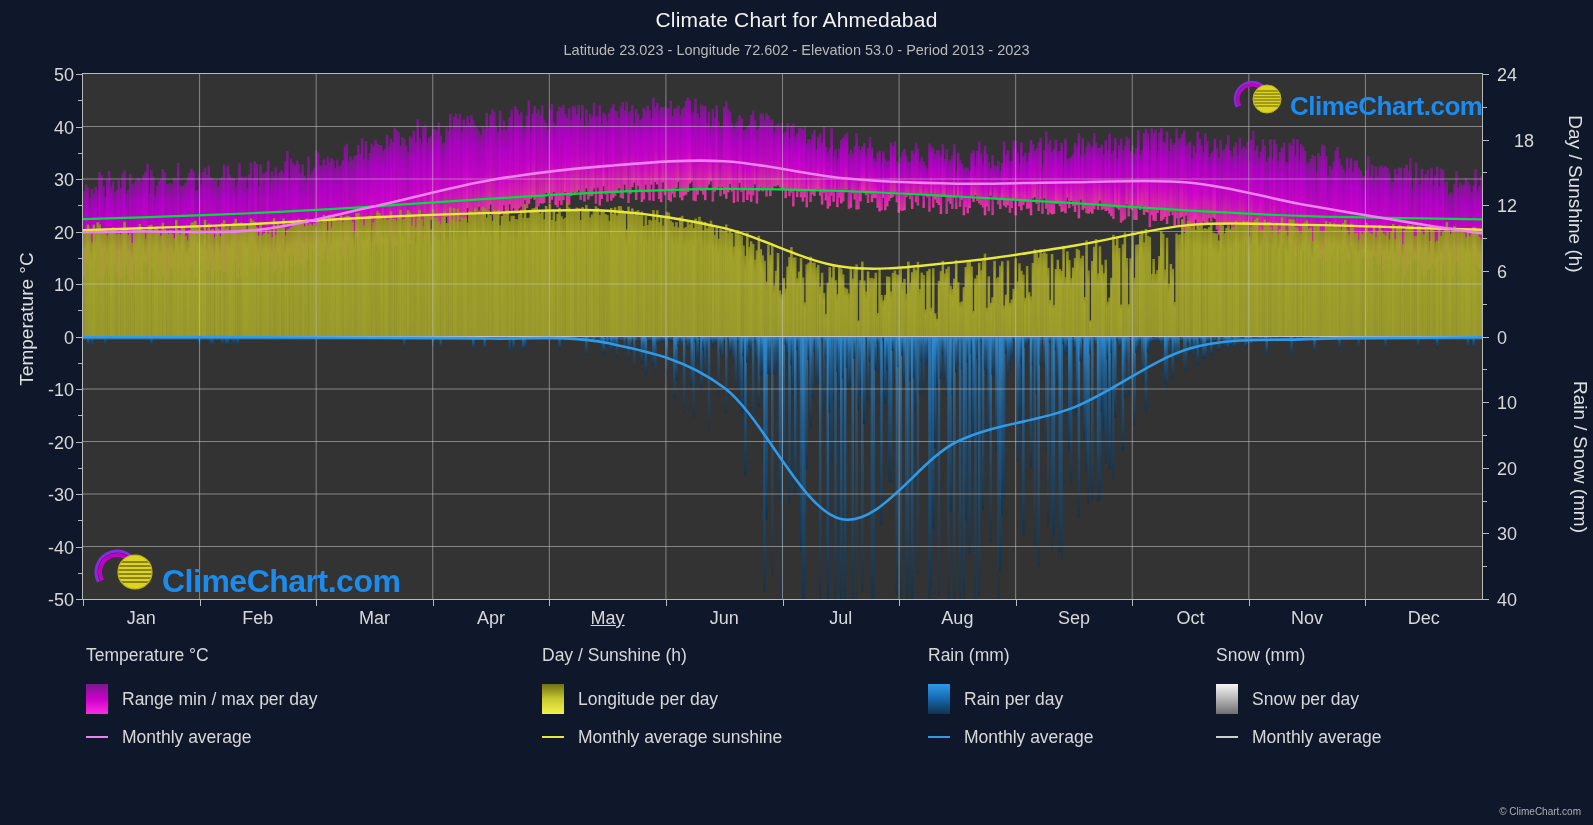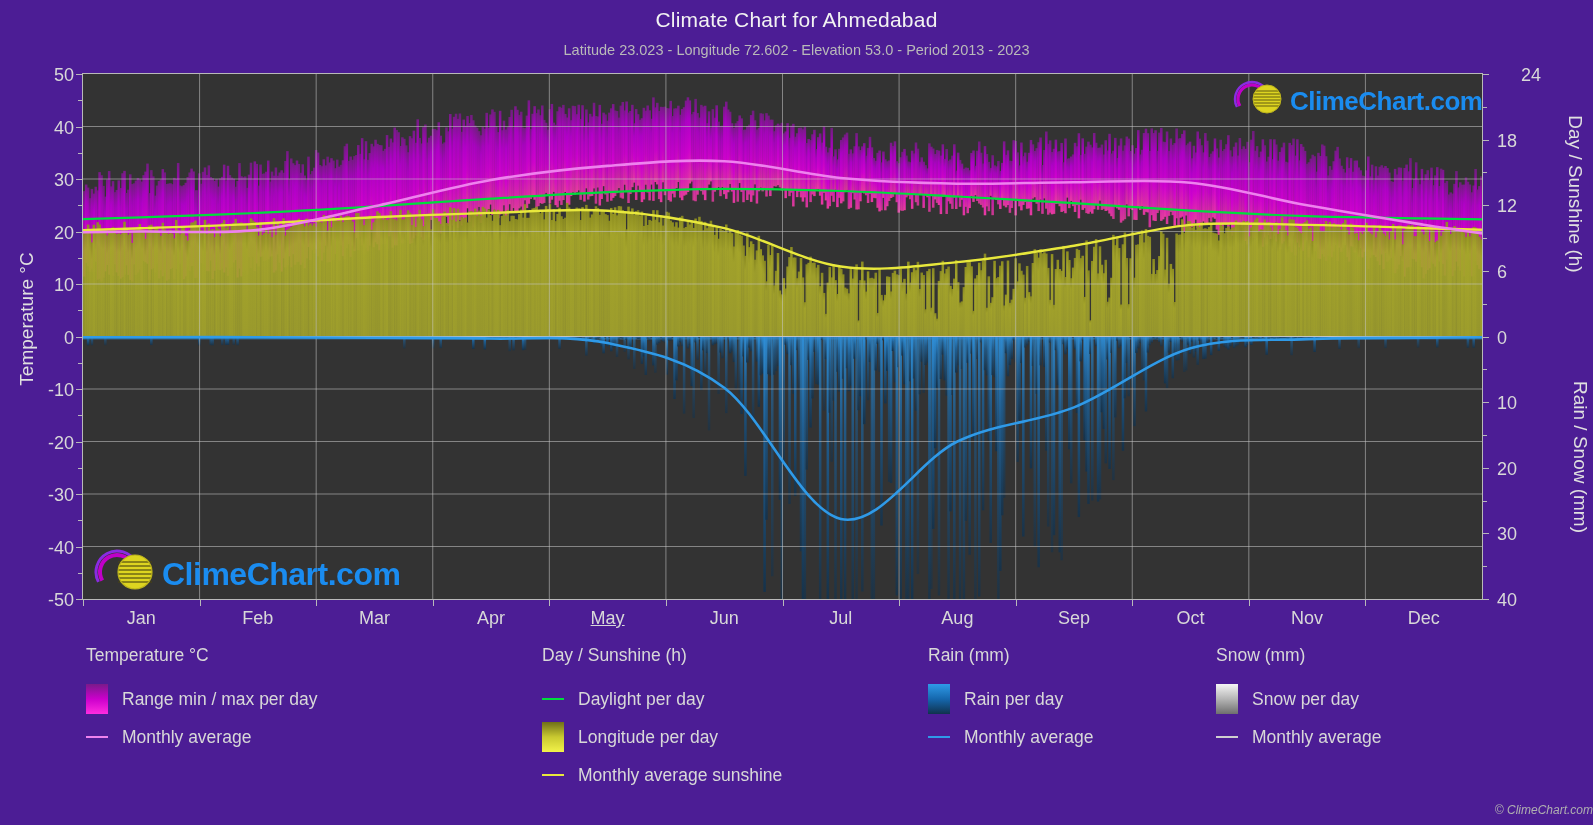--- a/index.html
+++ b/index.html
@@ -5,21 +5,21 @@
   * { box-sizing: border-box; }
   html, body {
     margin: 0; padding: 0;
     background: #333333;
     font-family: "Liberation Sans", sans-serif;
   }
   #page {
     position: relative;
     width: 1593px;
     height: 825px;
-    background: #4c1d95;
+    background: #0f172a;
     overflow: hidden;
   }
 
   
   #chart-title {
     position: absolute;
     left: 0; top: 8px;
     width: 1593px;
     text-align: center;
     color: #f2f2f2;
@@ -123,28 +123,27 @@
     left: 0; top: 14px;
     width: 22px; height: 2px;
     background: var(--lc, #fff);
   }
   .legend-text {
     color: #d8d8d8;
     font-size: 17.5px;
   }
   #copyright {
     position: absolute;
-    right: 0; bottom: 8px;
+    right: 12px; bottom: 8px;
     color: #b0b0b0;
-    font-size: 12px;
-    font-style: italic;
+    font-size: 10px;
   }
 
   
-  .logo { position: absolute; display: flex; align-items: center; }
+  .logo { position: absolute; display: flex; align-items: flex-end; }
   .logo-mark { position: relative; flex: 0 0 auto; }
   .logo-text {
     color: #1a8cf0;
     font-weight: bold;
     letter-spacing: -.5px;
     white-space: nowrap;
   }
   #logo-top { left: 1232px; top: 80px; }
   #logo-bottom { left: 92px; top: 548px; }
 </style>
@@ -188,23 +187,23 @@
       <div class="tick-mark" style="left: 78px; top: 467.75px; width: 4px;"></div>
       <div class="tick-mark" style="left: 78px; top: 415.25px; width: 4px;"></div>
       <div class="tick-mark" style="left: 78px; top: 362.75px; width: 4px;"></div>
       <div class="tick-mark" style="left: 78px; top: 310.25px; width: 4px;"></div>
       <div class="tick-mark" style="left: 78px; top: 257.75px; width: 4px;"></div>
       <div class="tick-mark" style="left: 78px; top: 205.25px; width: 4px;"></div>
       <div class="tick-mark" style="left: 78px; top: 152.75px; width: 4px;"></div>
       <div class="tick-mark" style="left: 78px; top: 100.25px; width: 4px;"></div>
     </div>
   <div id="ticks-right">
-      <div class="tick-label tick-right" style="left: 1497px; top: 65px; margin-left: 24px;">24</div>
+      <div class="tick-label tick-right" style="left: 1497px; top: 65px;">24</div>
       <div class="tick-mark" style="left: 1483px; top: 74px; width: 6px;"></div>
-      <div class="tick-label tick-right" style="left: 1497px; top: 130.625px;">18</div>
+      <div class="tick-label tick-right" style="left: 1497px; top: 130.625px; text-align: center;">18</div>
       <div class="tick-mark" style="left: 1483px; top: 139.625px; width: 6px;"></div>
       <div class="tick-label tick-right" style="left: 1497px; top: 196.25px;">12</div>
       <div class="tick-mark" style="left: 1483px; top: 205.25px; width: 6px;"></div>
       <div class="tick-label tick-right" style="left: 1497px; top: 261.875px;">6</div>
       <div class="tick-mark" style="left: 1483px; top: 270.875px; width: 6px;"></div>
       <div class="tick-label tick-right" style="left: 1497px; top: 327.5px;">0</div>
       <div class="tick-mark" style="left: 1483px; top: 336.5px; width: 6px;"></div>
       <div class="tick-label tick-right" style="left: 1497px; top: 393.125px;">10</div>
       <div class="tick-mark" style="left: 1483px; top: 402.125px; width: 6px;"></div>
       <div class="tick-label tick-right" style="left: 1497px; top: 458.75px;">20</div>
@@ -2350,24 +2349,20 @@
           <span class="legend-text">Range min / max per day</span>
         </div>
         <div class="legend-row">
           <span class="legend-line" style="--lc: #ee82ee;"></span>
           <span class="legend-text">Monthly average</span>
         </div>
       </div>
       <div class="legend-col" style="left: 542px;">
         <div class="legend-head">Day / Sunshine (h)</div>
         <div class="legend-row">
-          <span class="legend-line" style="--lc: #00dd3c;"></span>
-          <span class="legend-text">Daylight per day</span>
-        </div>
-        <div class="legend-row">
           <span class="legend-swatch" style="background: linear-gradient(rgb(111, 111, 24), rgb(201, 201, 48), rgb(242, 242, 74));"></span>
           <span class="legend-text">Longitude per day</span>
         </div>
         <div class="legend-row">
           <span class="legend-line" style="--lc: #e8e83c;"></span>
           <span class="legend-text">Monthly average sunshine</span>
         </div>
       </div>
       <div class="legend-col" style="left: 928px;">
         <div class="legend-head">Rain (mm)</div>

